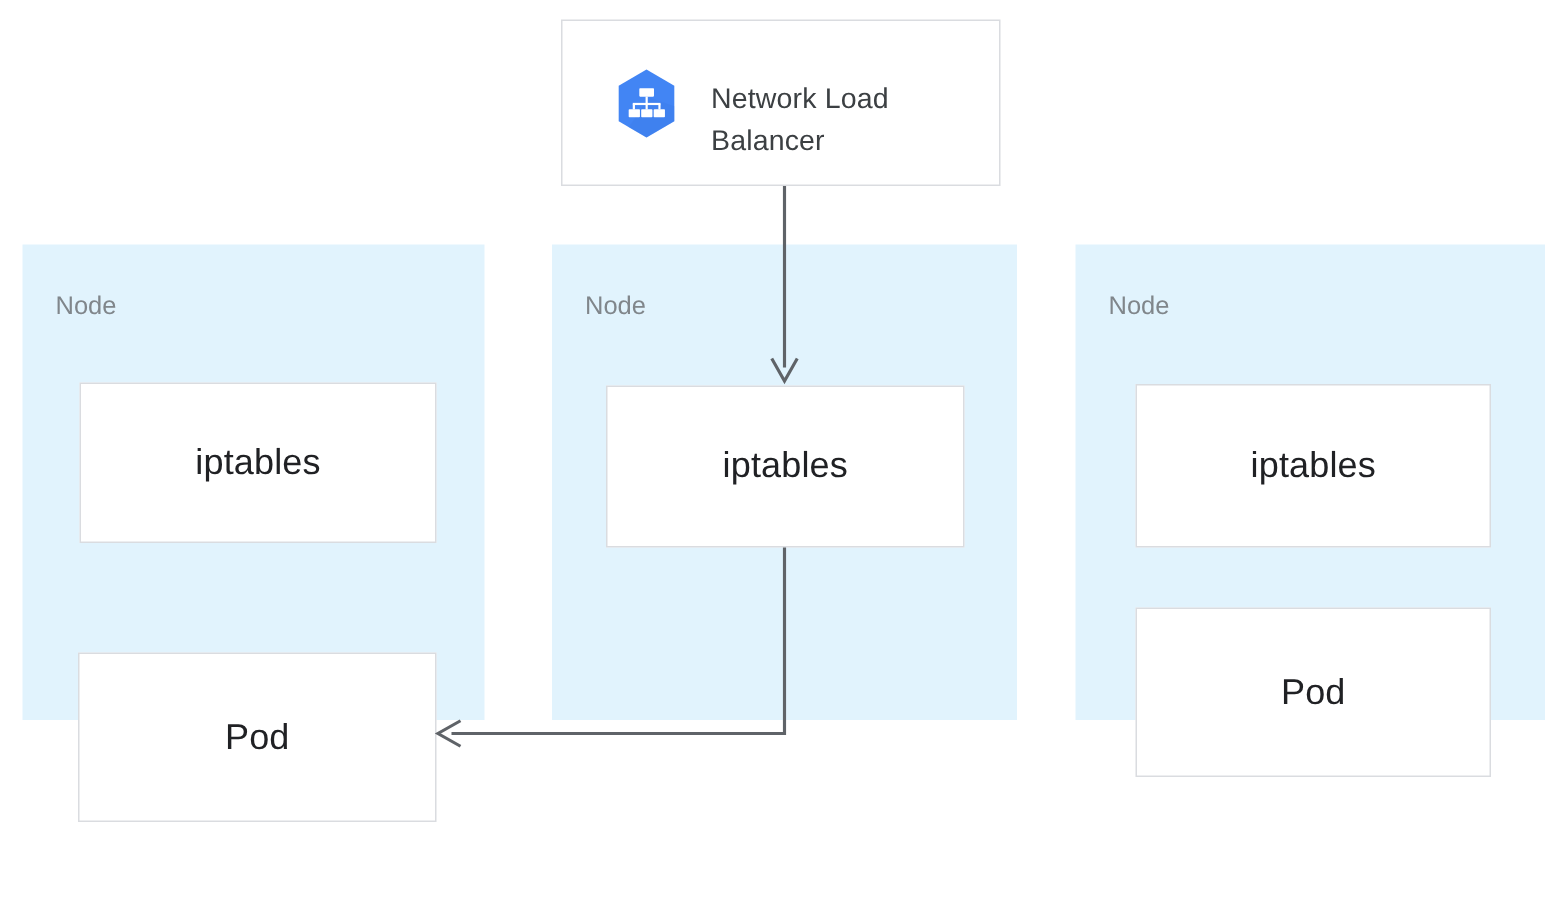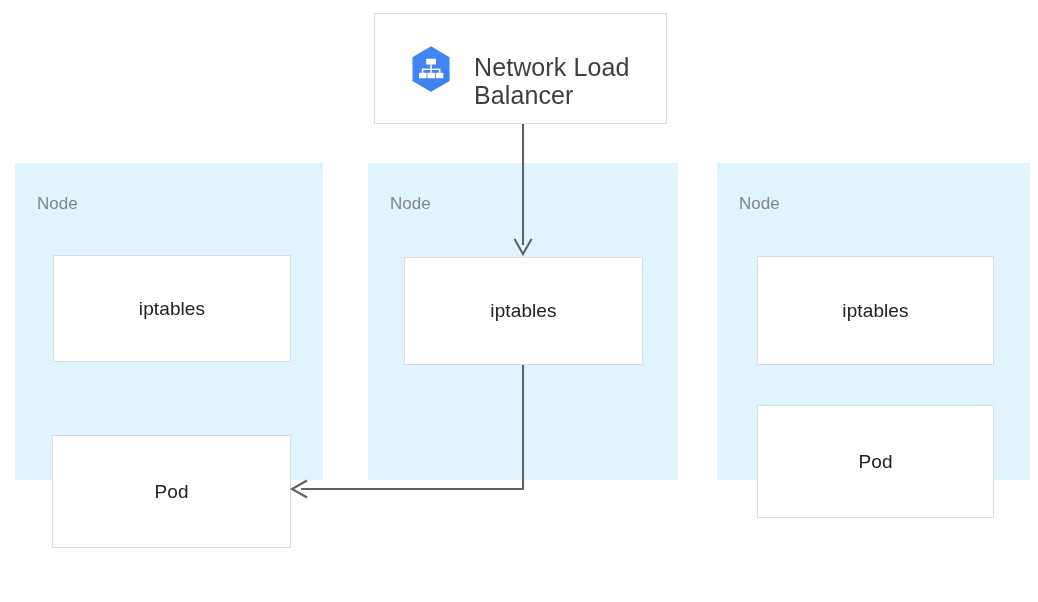--- a/index.html
+++ b/index.html
@@ -34,21 +34,21 @@
     padding-left: 31px;
   }
   .lb-icon {
     width: 50px;
     height: 50px;
     flex: 0 0 50px;
     display: block;
   }
   .lb-label {
     margin-left: 18px;
-    font-size: 25px;
+    font-size: 19px;
     line-height: 28px;
     color: #3c4043;
     letter-spacing: 0.1px;
     white-space: pre-line;
     margin-top: 24px;
   }
 
   
   .node {
     position: absolute;
@@ -73,21 +73,21 @@
   .box {
     position: absolute;
     background: #ffffff;
     border: 1px solid #dadce0;
     box-sizing: border-box;
     display: flex;
     align-items: center;
     justify-content: center;
   }
   .box-text {
-    font-size: 19px;
+    font-size: 24px;
     line-height: 24px;
     color: #202124;
     letter-spacing: 0.1px;
   }
 
   
   .a-iptables { left: 38px; top: 92px;  width: 238px; height: 107px; }
   .a-pod      { left: 37px; top: 272px; width: 239px; height: 113px; }
   
   .b-iptables { left: 36px; top: 94px;  width: 239px; height: 108px; }

